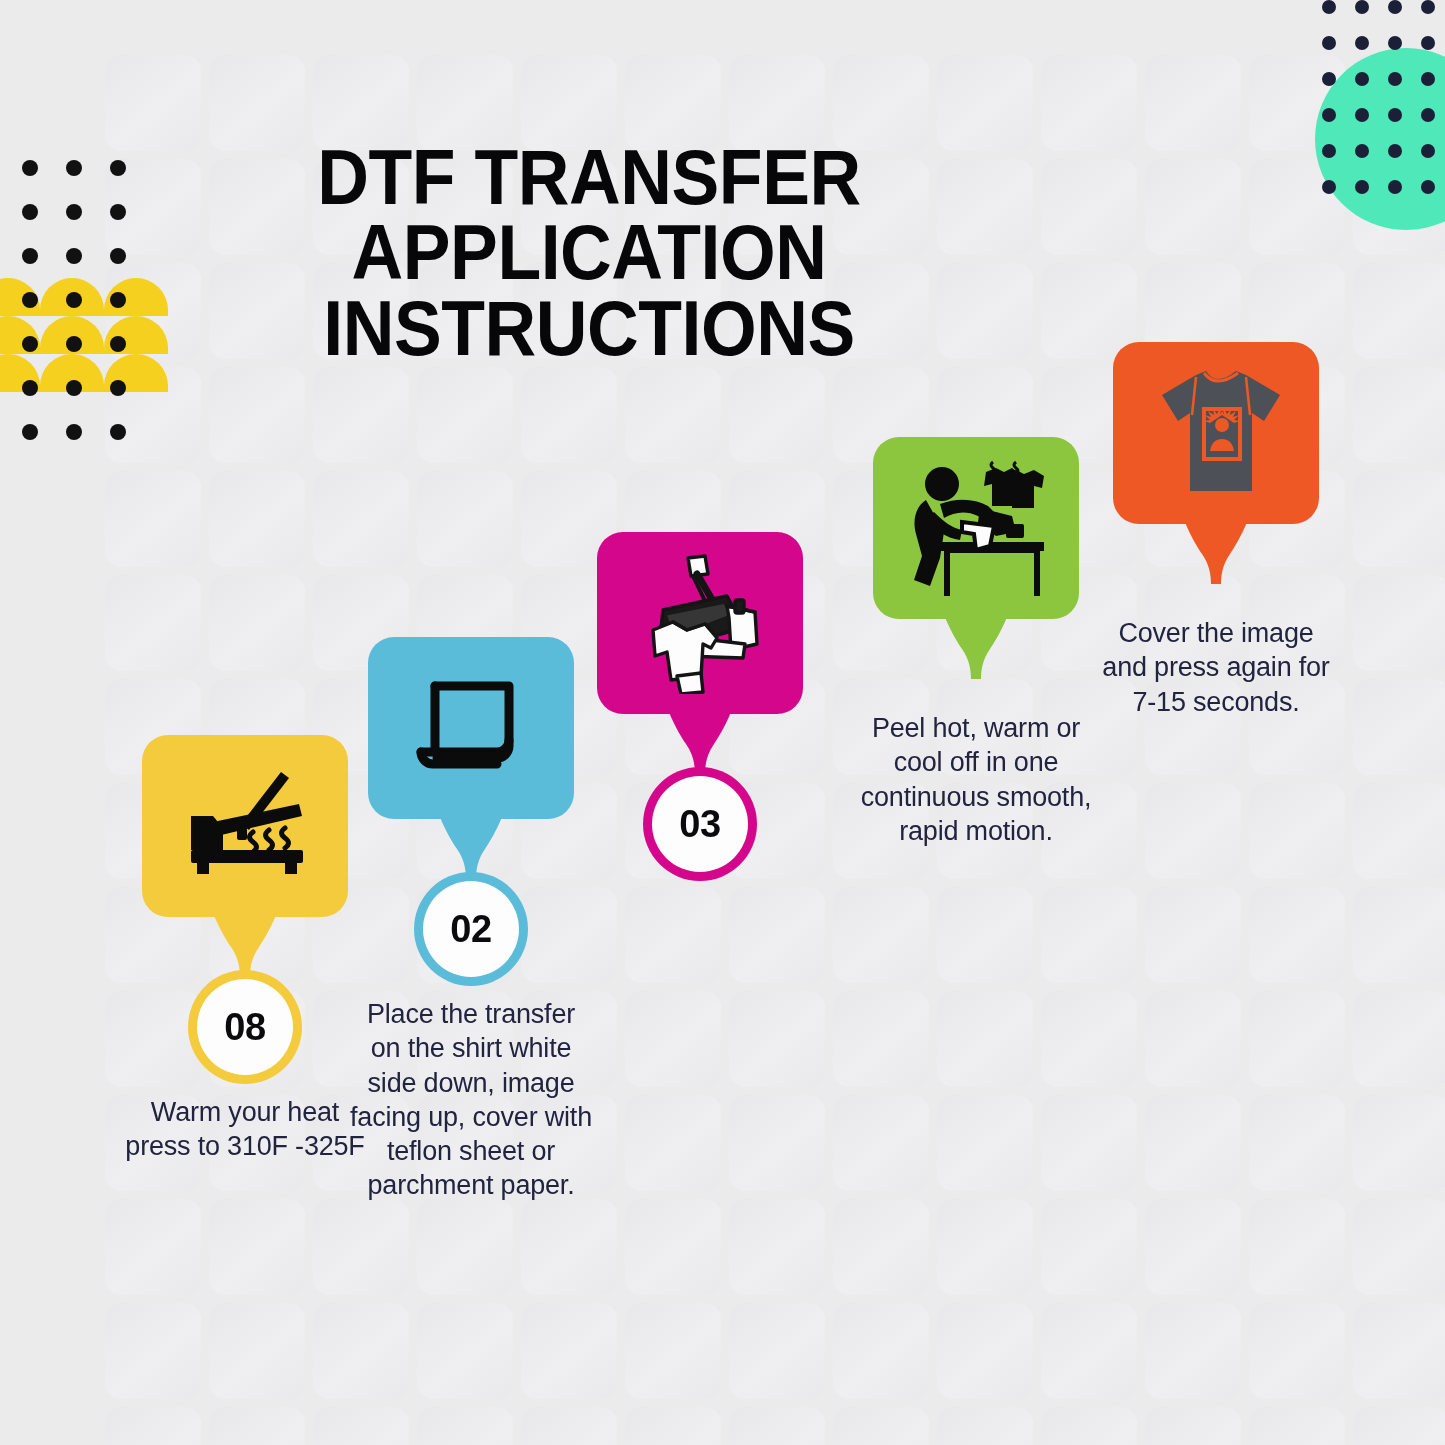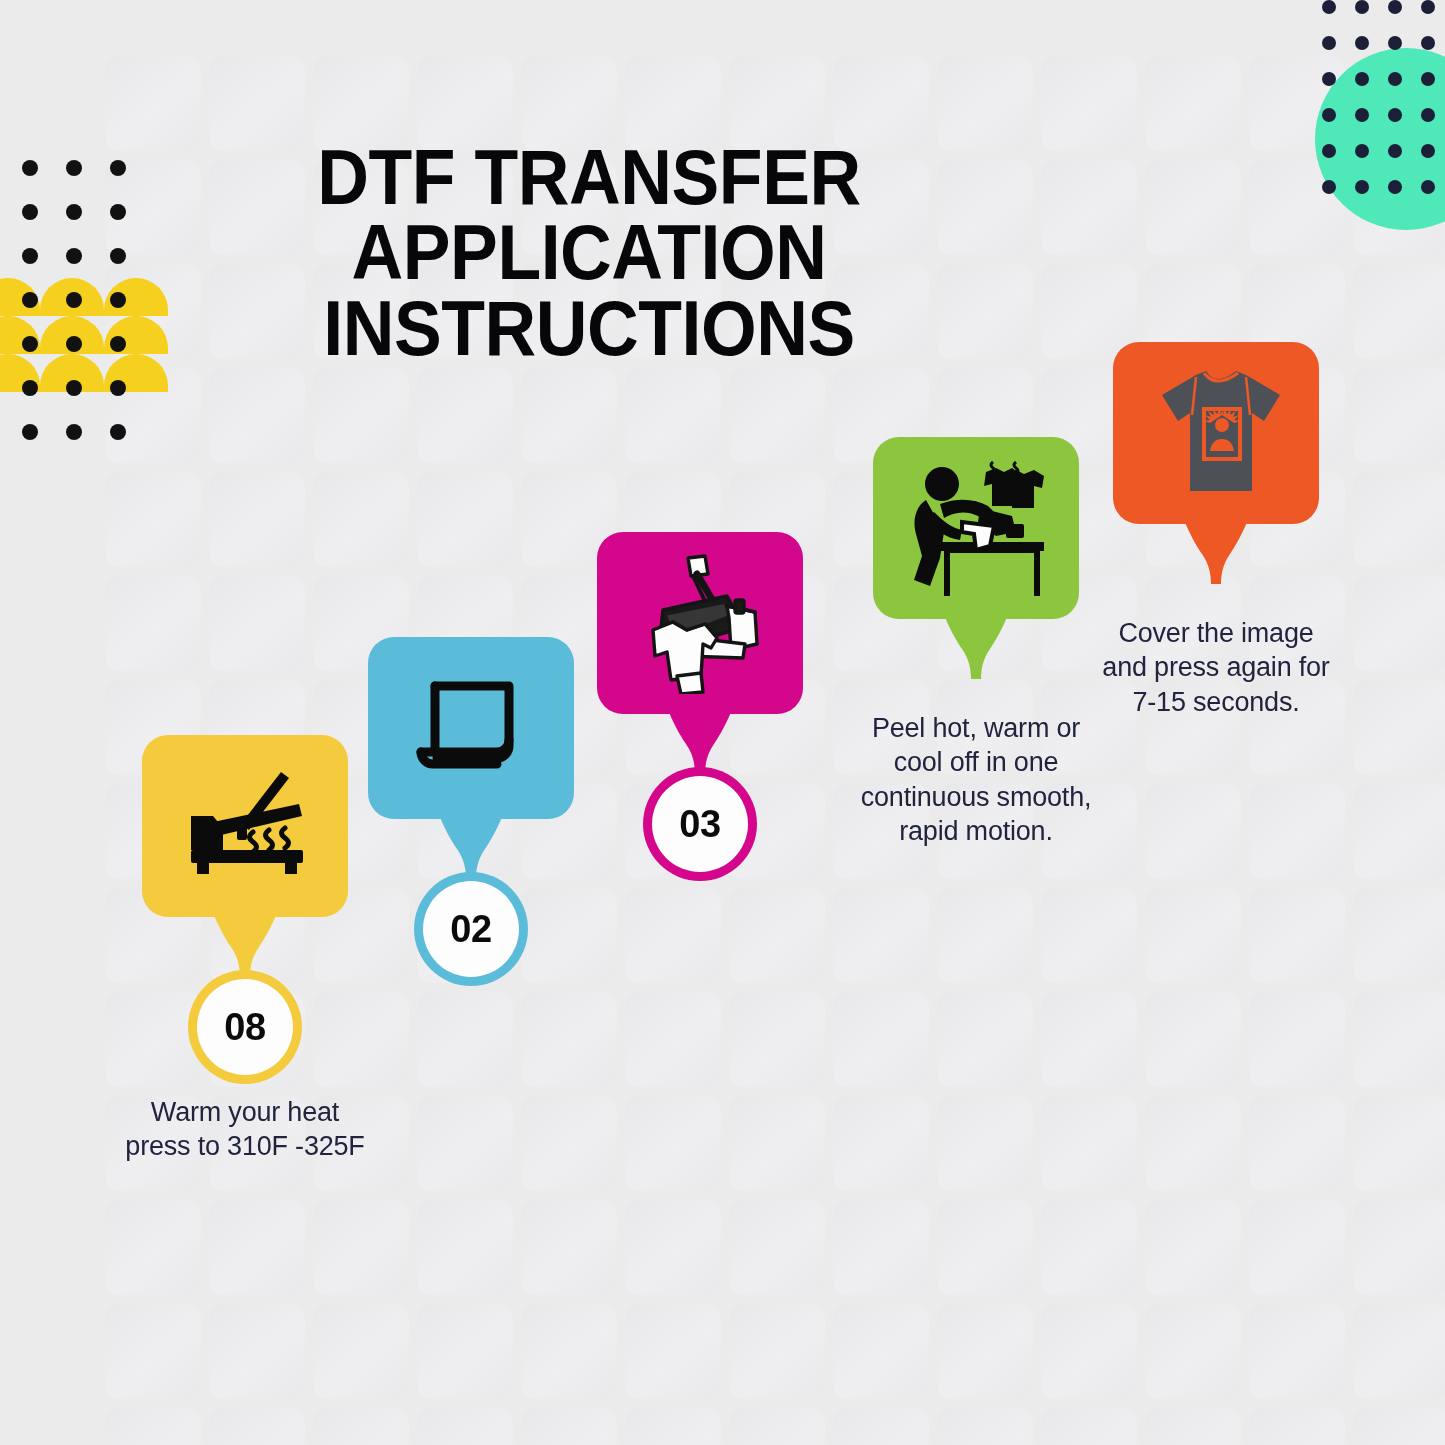--- a/index.html
+++ b/index.html
@@ -485,20 +485,21 @@
         </svg>
       </div>
       <div class="neck">
         <svg width="206" height="74" viewBox="0 0 206 74">
           <path d="M72 0 H134 C134 0 128 16 117 32 C110 42 108 52 108 62 H98 C98 52 96 42 89 32 C78 16 72 0 72 0 Z" fill="#5bbcd9"></path>
         </svg>
       </div>
       <div class="num-badge" style="box-shadow:0 0 0 9px #5bbcd9;">
         <span>02</span>
       </div>
+      <div class="step-text">Place the transfer on the shirt white side down, image facing up, cover with teflon sheet or parchment paper.</div>
     </div>
 
     <div class="step" style="left:572px; top:532px; width:256px;">
       <div class="card" style="background:#d4078c;">
         <svg class="icon-svg" width="138" height="142" viewBox="0 0 138 142">
           <g stroke="#141414" stroke-width="3.4" stroke-linejoin="round" stroke-linecap="round">
 
             <path d="M57 6 L74 4 L77 22 L60 24 Z" fill="#fdfdfd"></path>
 
             <path d="M66 22 L92 66" fill="none" stroke-width="7"></path>

